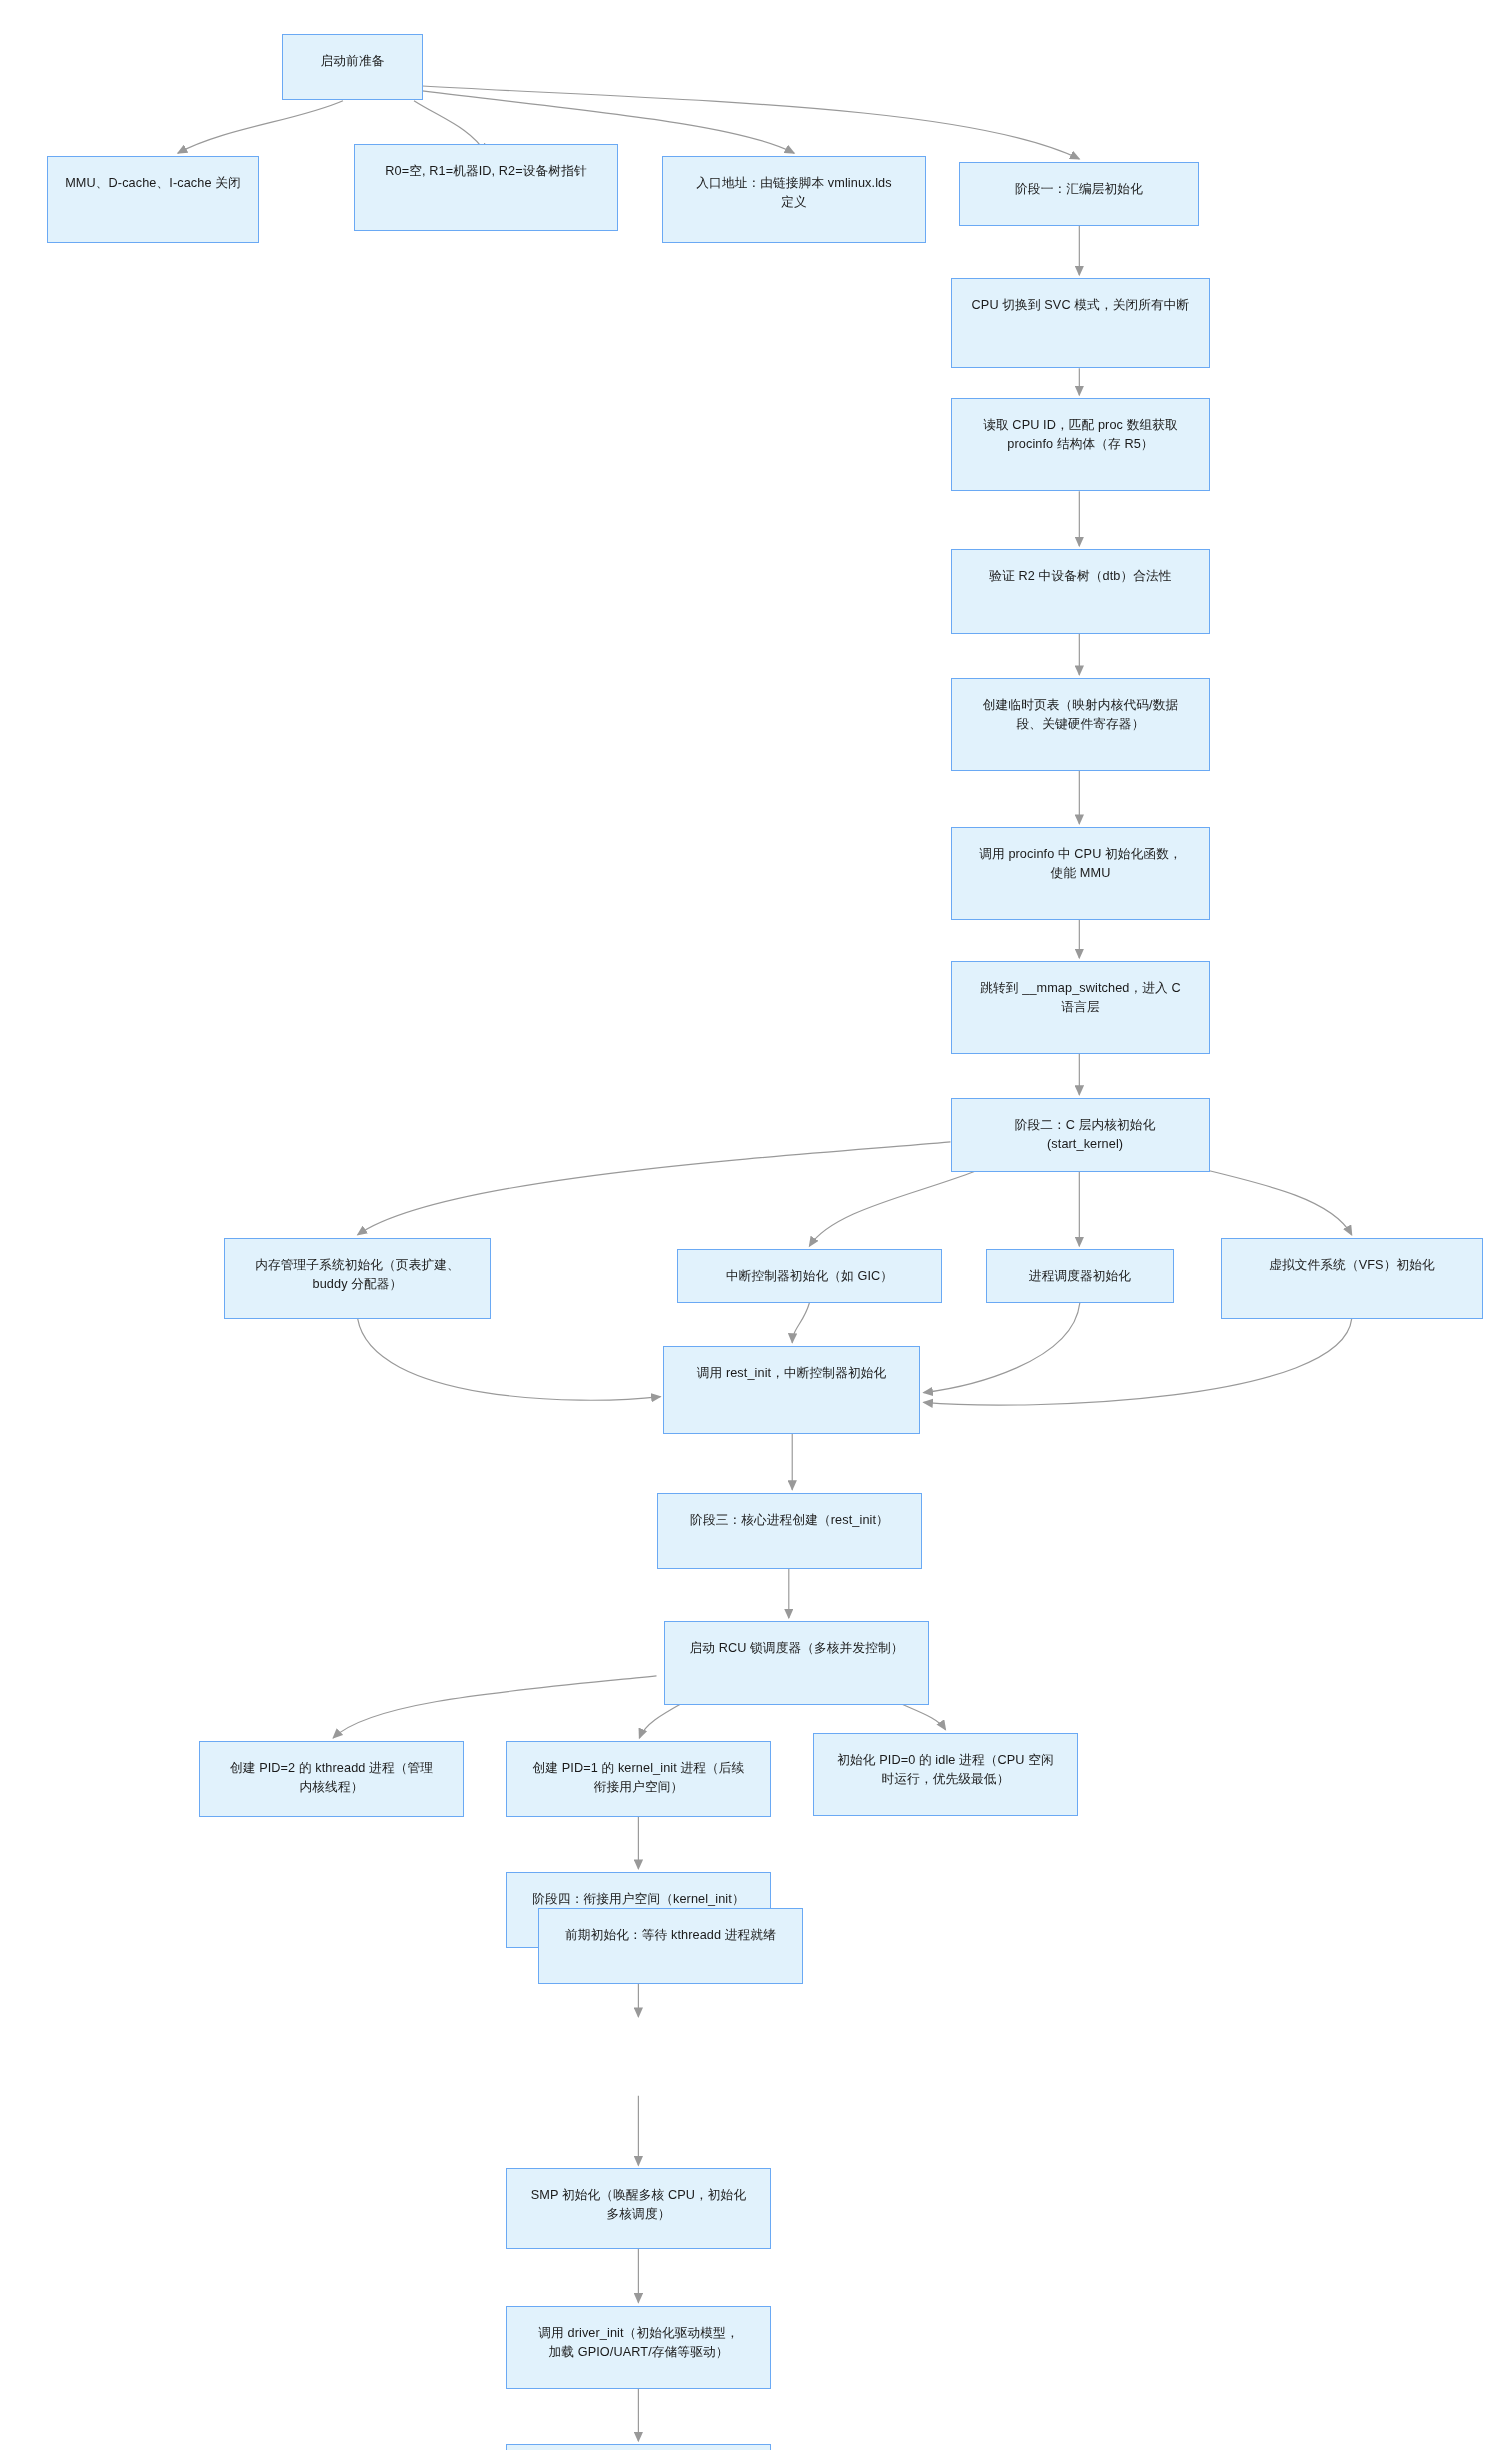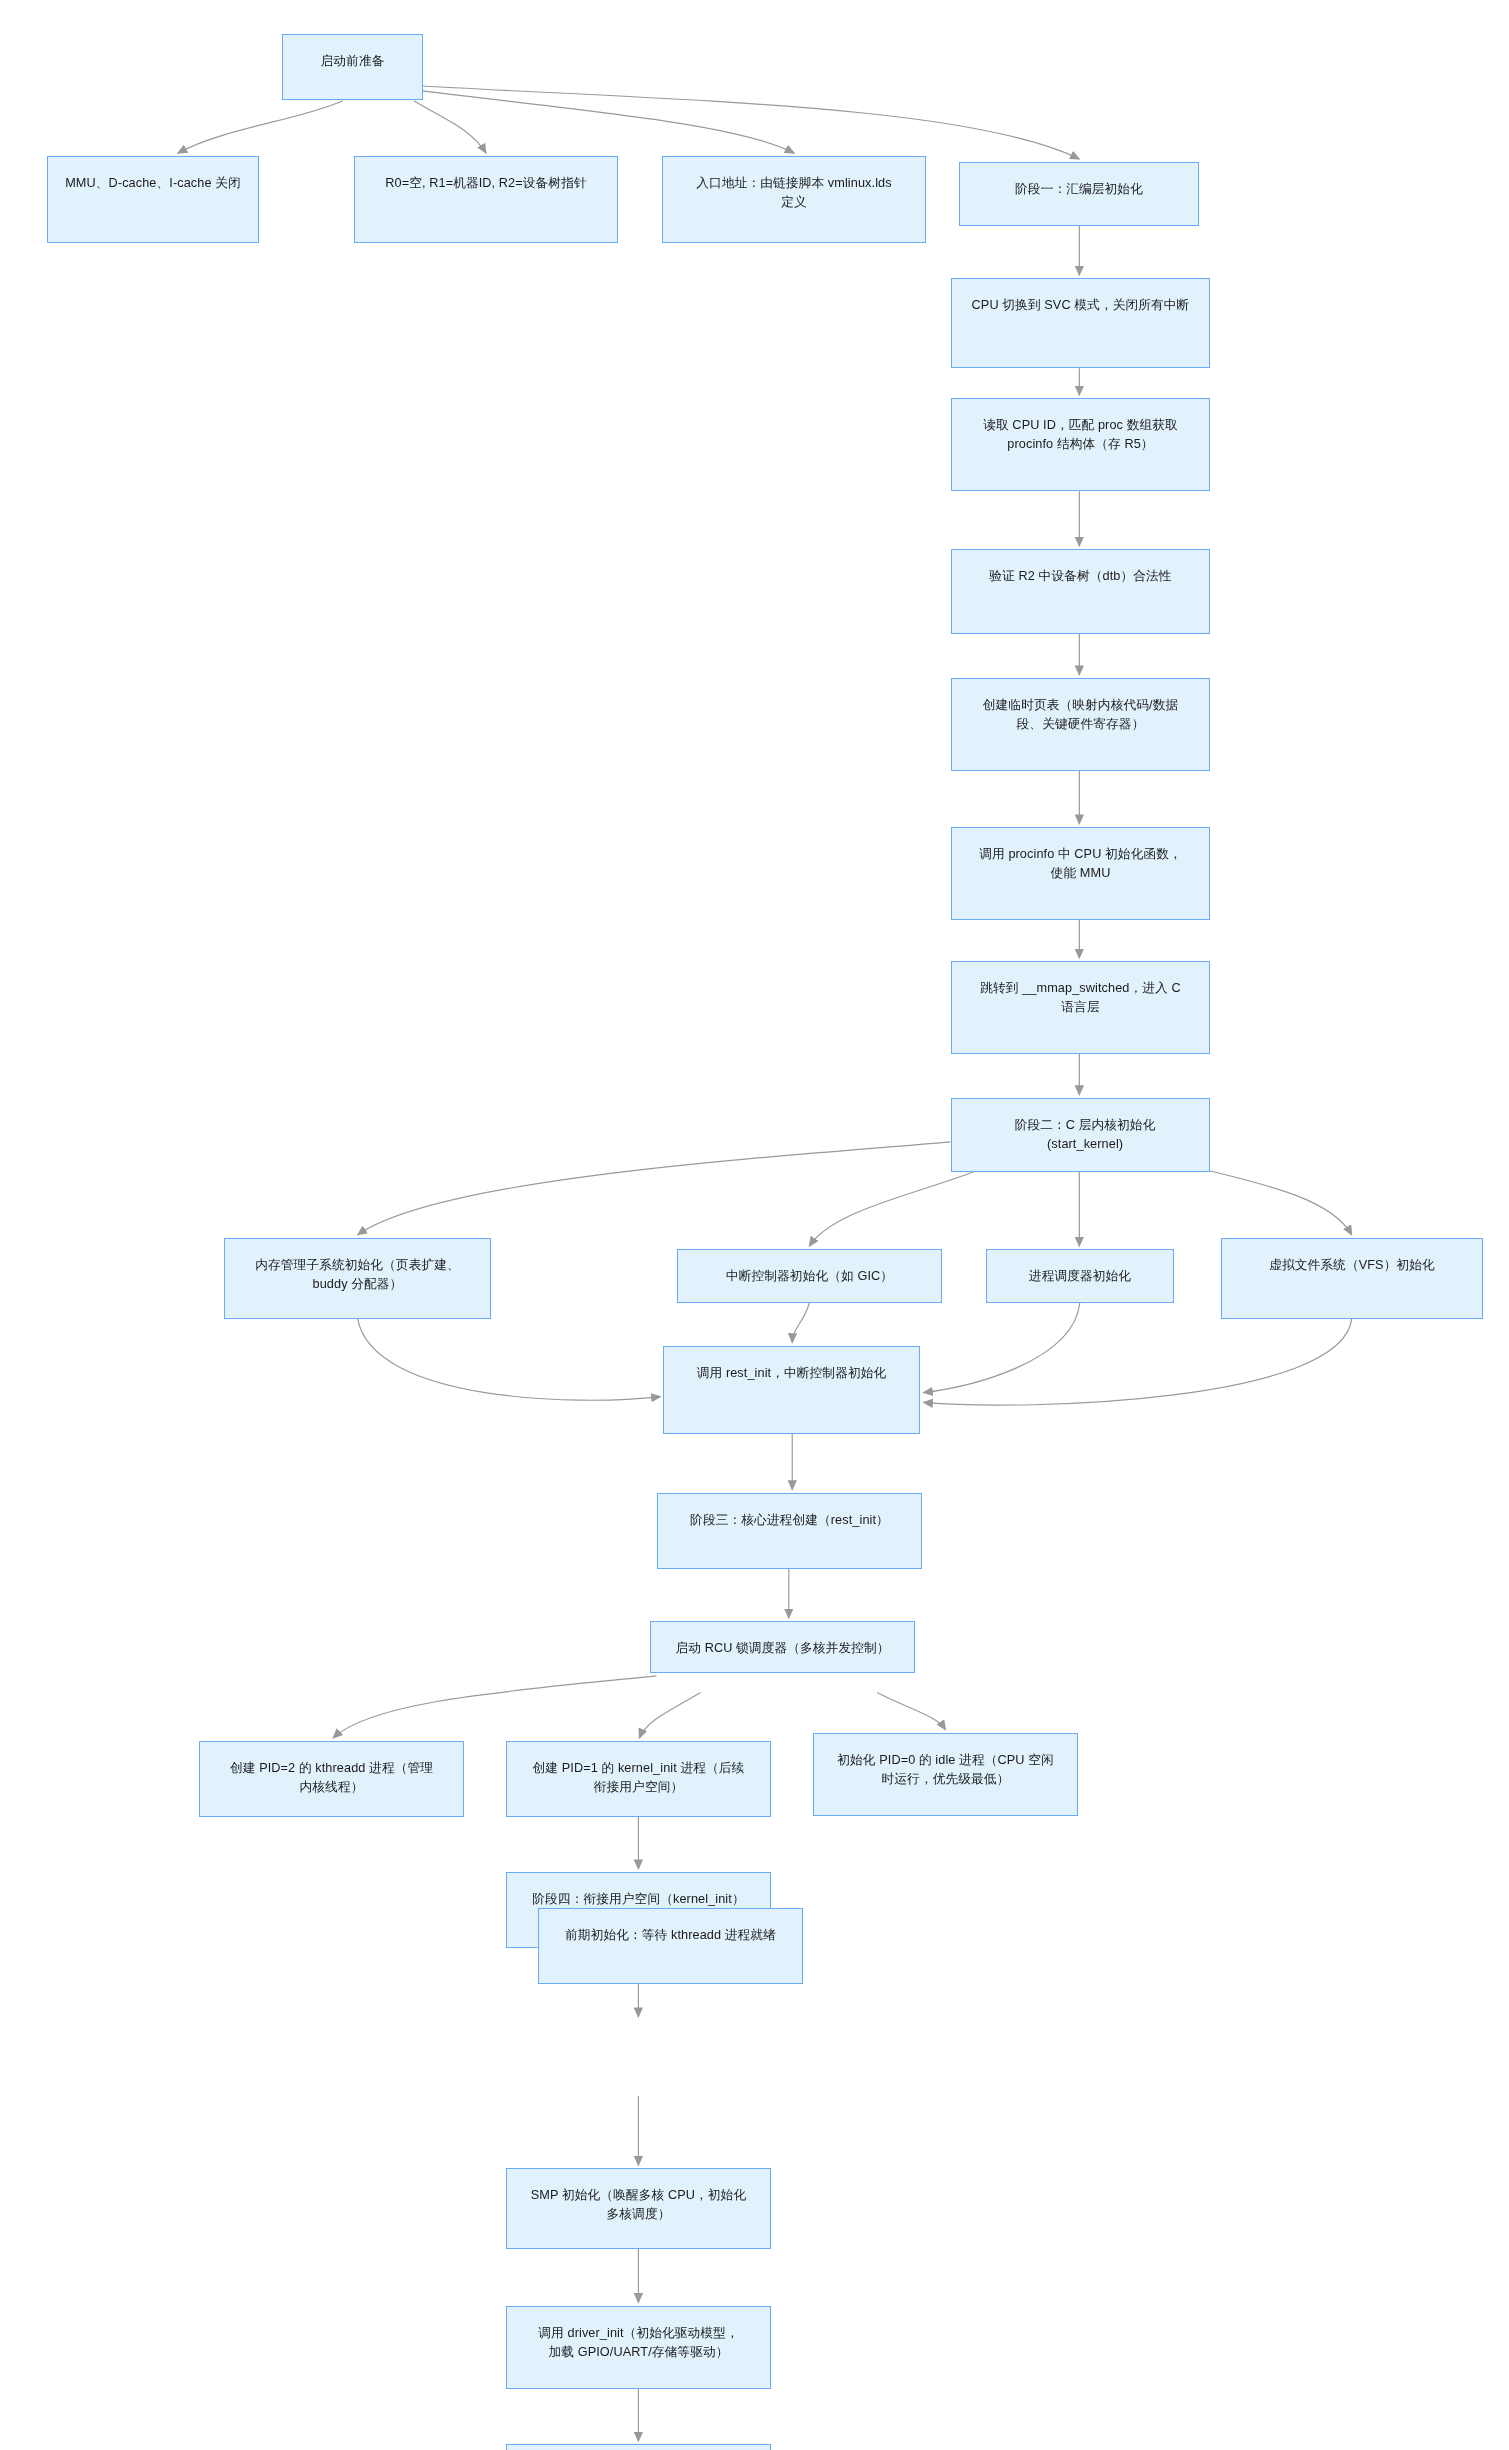--- a/index.html
+++ b/index.html
@@ -83,21 +83,21 @@
         <path d="M 1303,4590 L 1303,4699" fill="none" stroke="#999999" stroke-width="2.4" marker-end="url(#arrowhead)"></path>
         <path d="M 1303,4875 L 1303,4982" fill="none" stroke="#999999" stroke-width="2.4" marker-end="url(#arrowhead)"></path>
         <path d="M 1303,5158 L 1303,5266" fill="none" stroke="#999999" stroke-width="2.4" marker-end="url(#arrowhead)"></path>
         <path d="M 1303,5442 L 1303,5549" fill="none" stroke="#999999" stroke-width="2.4" marker-end="url(#arrowhead)"></path>
         <path d="M 1303,5715 L 1303,5832" fill="none" stroke="#999999" stroke-width="2.4" marker-end="url(#arrowhead)"></path>
       </g>
   </svg>
   <div id="nodes-group">
       <div class="node" style="left: 282px; top: 34px; width: 141px; height: 66px;"><span>启动前准备</span></div>
       <div class="node" style="left: 47px; top: 156px; width: 212px; height: 87px;"><span>MMU、D-cache、I-cache 关闭</span></div>
-      <div class="node" style="left: 354px; top: 156px; width: 264px; height: 87px;"><span>R0=空, R1=机器ID, R2=设备树指针</span></div>
+      <div class="node" style="left: 354px; top: 144px; width: 264px; height: 87px;"><span>R0=空, R1=机器ID, R2=设备树指针</span></div>
       <div class="node" style="left: 662px; top: 156px; width: 264px; height: 87px;"><span>入口地址：由链接脚本 vmlinux.lds
 定义</span></div>
       <div class="node" style="left: 959px; top: 162px; width: 240px; height: 64px;"><span>阶段一：汇编层初始化</span></div>
       <div class="node" style="left: 951px; top: 278px; width: 259px; height: 90px;"><span>CPU 切换到 SVC 模式，关闭所有中断</span></div>
       <div class="node" style="left: 951px; top: 398px; width: 259px; height: 93px;"><span>读取 CPU ID，匹配 proc 数组获取
 procinfo 结构体（存 R5）</span></div>
       <div class="node" style="left: 951px; top: 549px; width: 259px; height: 85px;"><span>验证 R2 中设备树（dtb）合法性</span></div>
       <div class="node" style="left: 951px; top: 678px; width: 259px; height: 93px;"><span>创建临时页表（映射内核代码/数据
 段、关键硬件寄存器）</span></div>
       <div class="node" style="left: 951px; top: 827px; width: 259px; height: 93px;"><span>调用 procinfo 中 CPU 初始化函数，
@@ -106,21 +106,21 @@
 语言层</span></div>
       <div class="node" style="left: 951px; top: 1098px; width: 259px; height: 74px; padding-left: 16px;"><span>阶段二：C 层内核初始化
 (start_kernel)</span></div>
       <div class="node" style="left: 224px; top: 1238px; width: 267px; height: 81px;"><span>内存管理子系统初始化（页表扩建、
 buddy 分配器）</span></div>
       <div class="node" style="left: 677px; top: 1249px; width: 265px; height: 54px;"><span>中断控制器初始化（如 GIC）</span></div>
       <div class="node" style="left: 986px; top: 1249px; width: 188px; height: 54px;"><span>进程调度器初始化</span></div>
       <div class="node" style="left: 1221px; top: 1238px; width: 262px; height: 81px;"><span>虚拟文件系统（VFS）初始化</span></div>
       <div class="node" style="left: 663px; top: 1346px; width: 257px; height: 88px;"><span>调用 rest_init，中断控制器初始化</span></div>
       <div class="node" style="left: 657px; top: 1493px; width: 265px; height: 76px;"><span>阶段三：核心进程创建（rest_init）</span></div>
-      <div class="node" style="left: 650px; top: 1621px; width: 265px; height: 52px;"><span>启动 RCU 锁调度器（多核并发控制）</span></div>
+      <div class="node" style="left: 664px; top: 1621px; width: 265px; height: 84px;"><span>启动 RCU 锁调度器（多核并发控制）</span></div>
       <div class="node" style="left: 199px; top: 1741px; width: 265px; height: 76px;"><span>创建 PID=2 的 kthreadd 进程（管理
 内核线程）</span></div>
       <div class="node" style="left: 506px; top: 1741px; width: 265px; height: 76px;"><span>创建 PID=1 的 kernel_init 进程（后续
 衔接用户空间）</span></div>
       <div class="node" style="left: 813px; top: 1733px; width: 265px; height: 83px;"><span>初始化 PID=0 的 idle 进程（CPU 空闲
 时运行，优先级最低）</span></div>
       <div class="node" style="left: 506px; top: 1872px; width: 265px; height: 76px;"><span>阶段四：衔接用户空间（kernel_init）</span></div>
       <div class="node" style="left: 506px; top: 1908px; width: 265px; height: 76px; margin-left: 32px;"><span>前期初始化：等待 kthreadd 进程就绪</span></div>
       <div class="node" style="left: 506px; top: 2168px; width: 265px; height: 81px;"><span>SMP 初始化（唤醒多核 CPU，初始化
 多核调度）</span></div>

